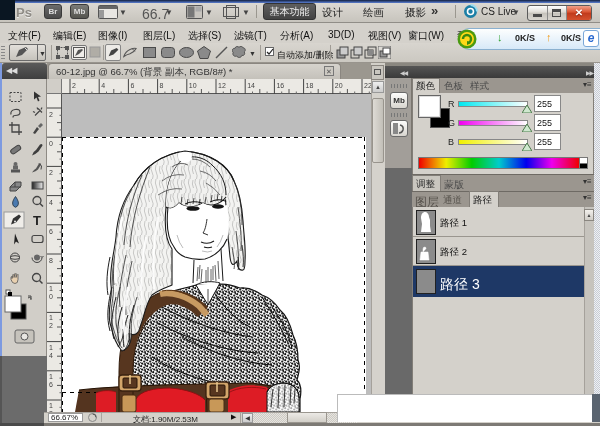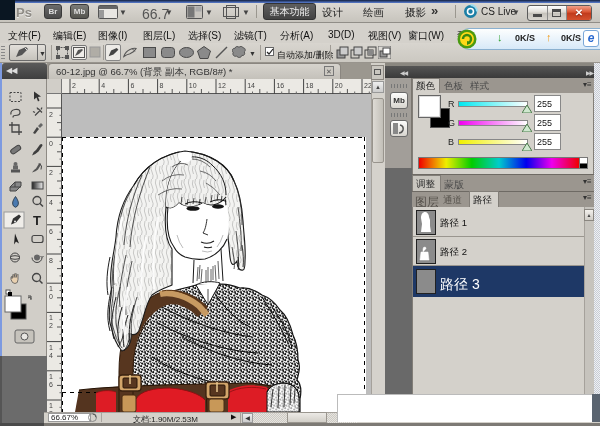--- a/index.html
+++ b/index.html
@@ -580,21 +580,21 @@
 <div class="abs" style="left:413px;top:266px;width:180px;height:31px;background:#1e3866"></div>
 <div class="abs" style="left:416px;top:269px;width:20px;height:25px;background:#8b8b8b;border:1px solid #222"></div>
 <div class="tx" style="left:440px;top:276px;font-size:14px;color:#fff">路径 3</div>
 
 <div class="abs" style="left:584px;top:207px;width:10px;height:190px;background:#c6c3bd;border-left:1px solid #a5a19b"></div>
 <div class="abs" style="left:584px;top:209px;width:10px;height:12px;background:linear-gradient(#f2f0ec,#cfccc6);border:1px solid #8a8680;font-size:5px;color:#444;text-align:center;line-height:10px">▲</div>
 
 <div class="abs" style="left:594px;top:63px;width:6px;height:363px;background-image:conic-gradient(#c8ccd4 25%,#eef0f4 0 50%,#c8ccd4 0 75%,#eef0f4 0);background-size:2px 2px"></div>
 
 <div class="abs" style="left:44px;top:412px;width:556px;height:11px;background:#d4d1ca;border-top:1px solid #a5a19b"></div>
-<div class="abs" style="left:48px;top:413px;width:43px;height:9px;background:#fff;border:1px solid #999;font-size:8px;color:#222;line-height:8px;padding-left:2px">66.67%</div>
+<div class="abs" style="left:48px;top:413px;width:35px;height:9px;background:#fff;border:1px solid #999;font-size:8px;color:#222;line-height:8px;padding-left:2px">66.67%</div>
 <svg class="abs" style="left:88px;top:413px" width="9" height="9">
       <circle cx="4.5" cy="4.5" r="4" fill="none" stroke="#888"></circle>
       <path d="M4.5 1 A3.5 3.5 0 0 1 8 4.5" fill="none" stroke="#555"></path>
     </svg>
 <div class="abs" style="left:101px;top:413px;width:1px;height:9px;background:#a9a5a0"></div>
 <div class="tx" style="left:133px;top:414px;font-size:8px;color:#222">文档:1.90M/2.53M</div>
 <div class="tx" style="left:231px;top:413px;font-size:7px;color:#111">▶</div>
 <div class="abs" style="left:240px;top:412px;width:1px;height:11px;background:#a5a19b"></div>
 <div class="abs" style="left:242px;top:413px;width:11px;height:10px;background:linear-gradient(#eee,#ccc);border:1px solid #999;font-size:6px;color:#333;text-align:center;line-height:9px">◀</div>
 <div class="abs" style="left:253px;top:413px;width:34px;height:10px;background-image:conic-gradient(#cdcac4 25%,#e6e4df 0 50%,#cdcac4 0 75%,#e6e4df 0);background-size:2px 2px"></div>

